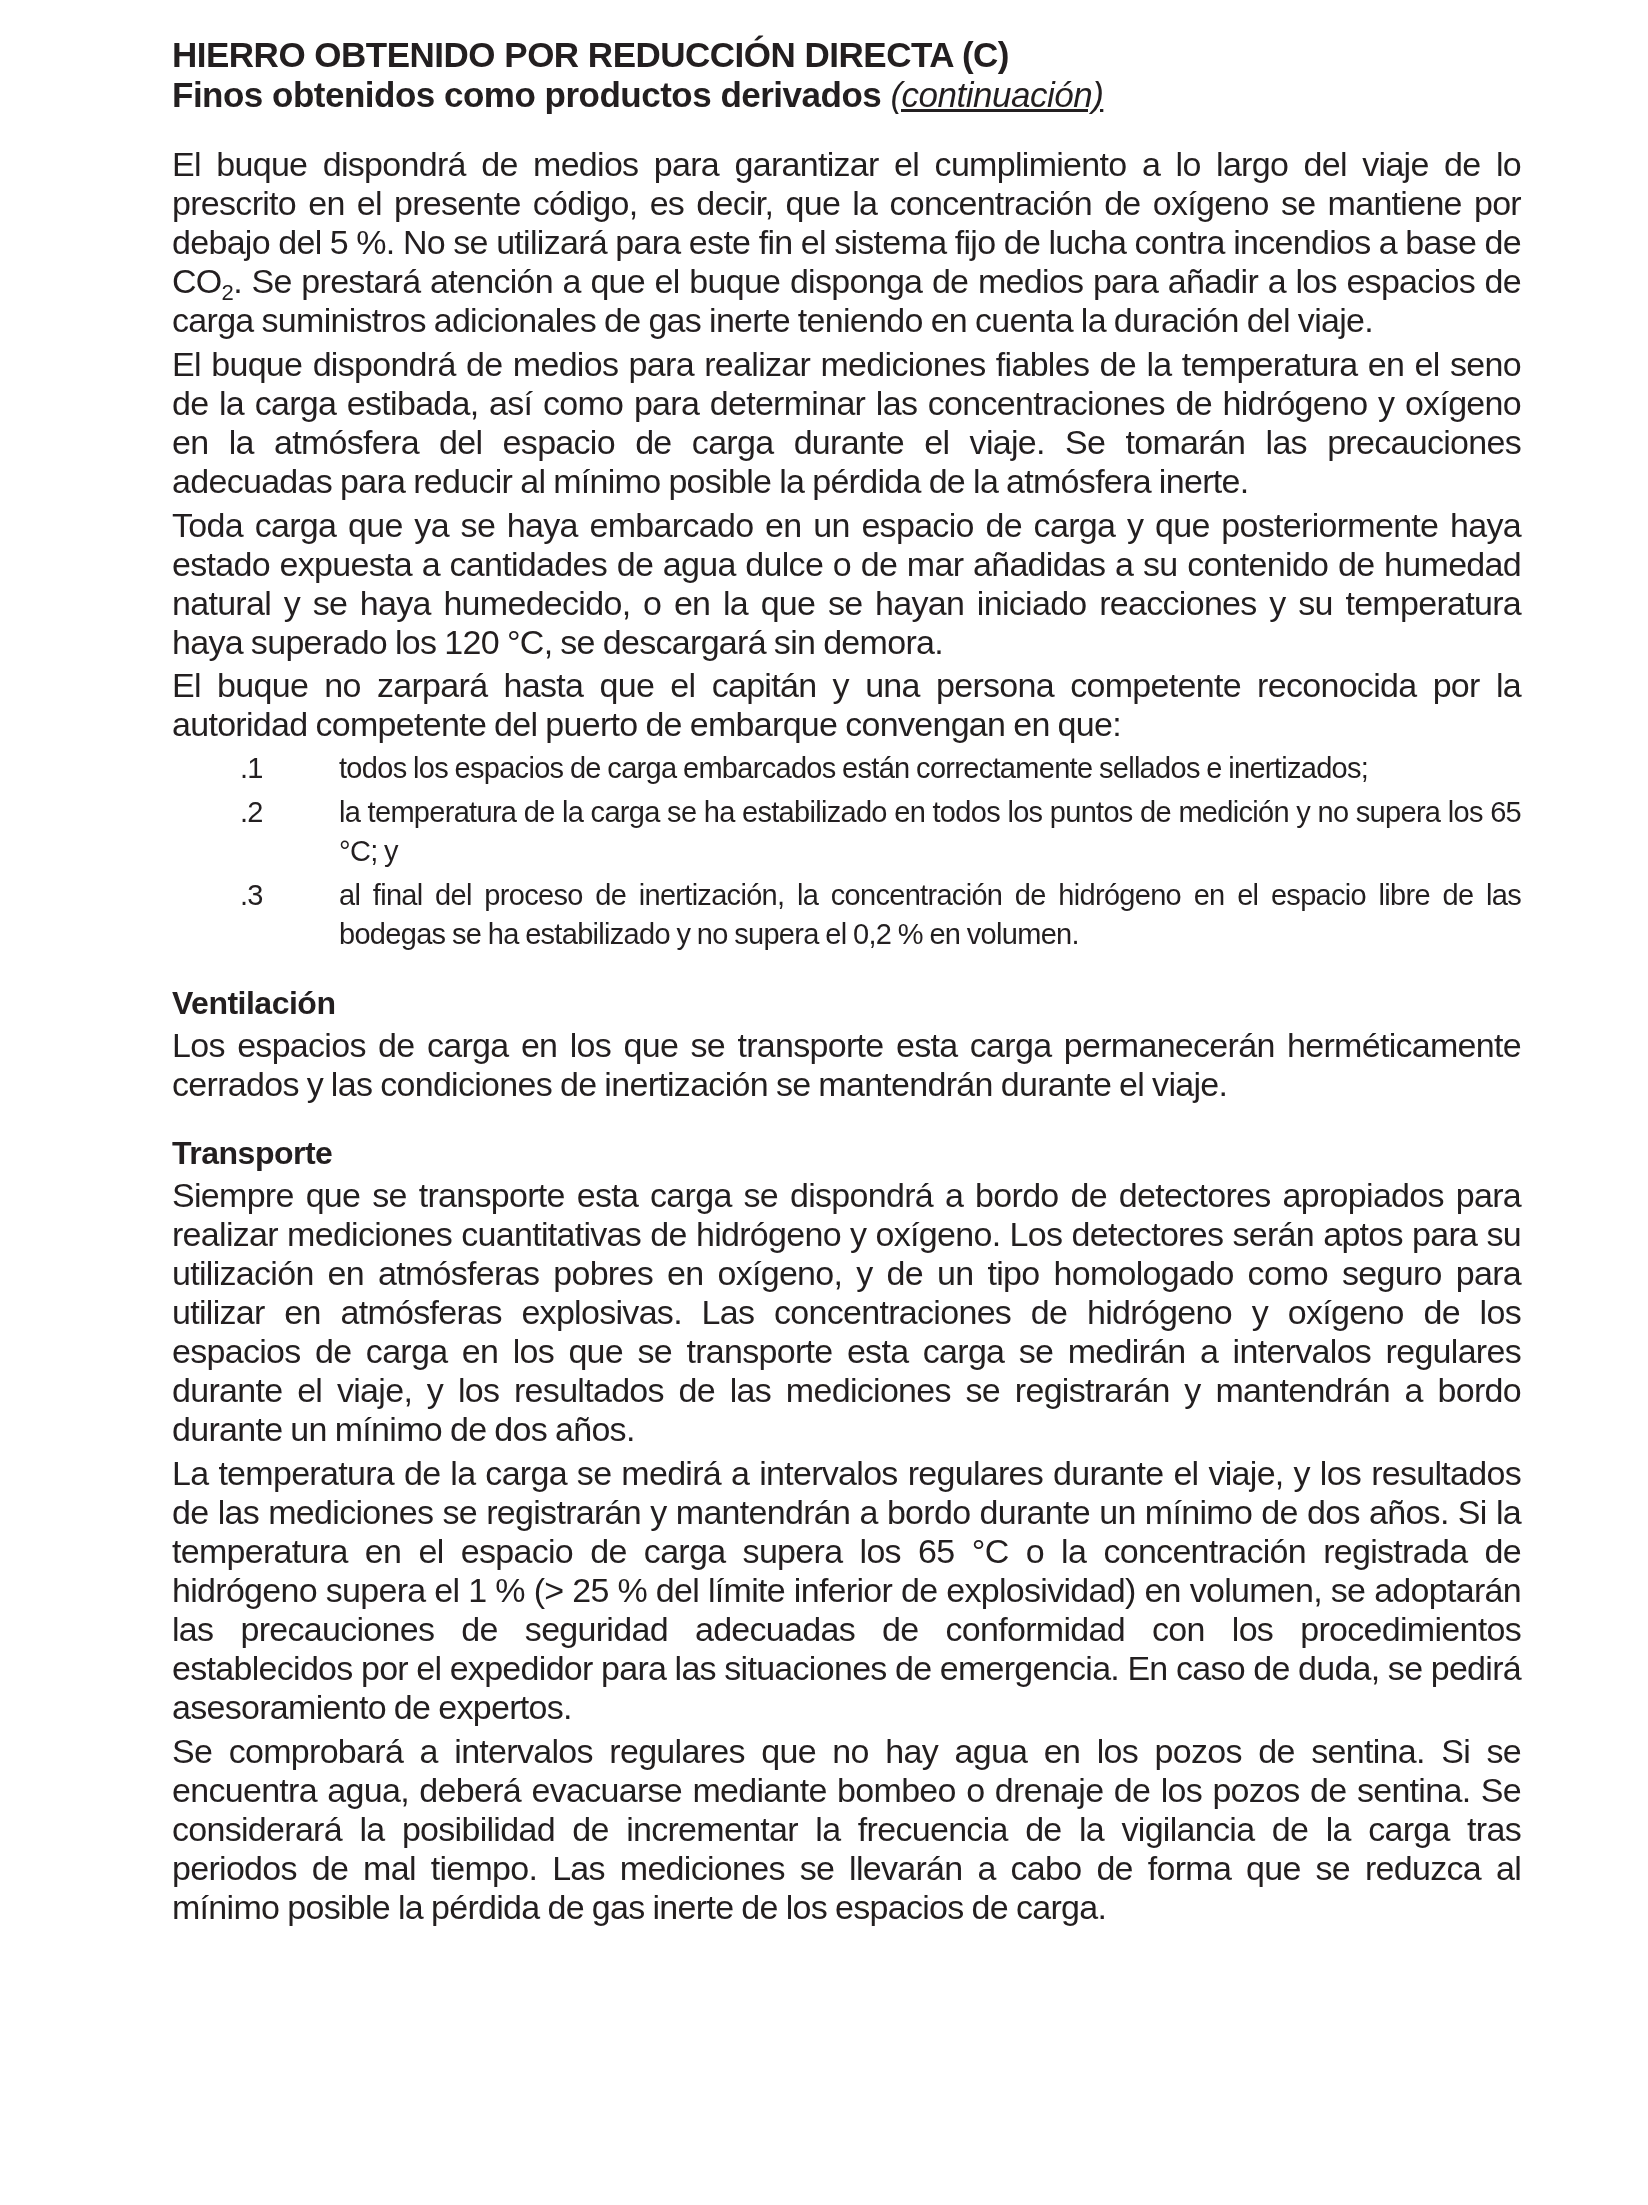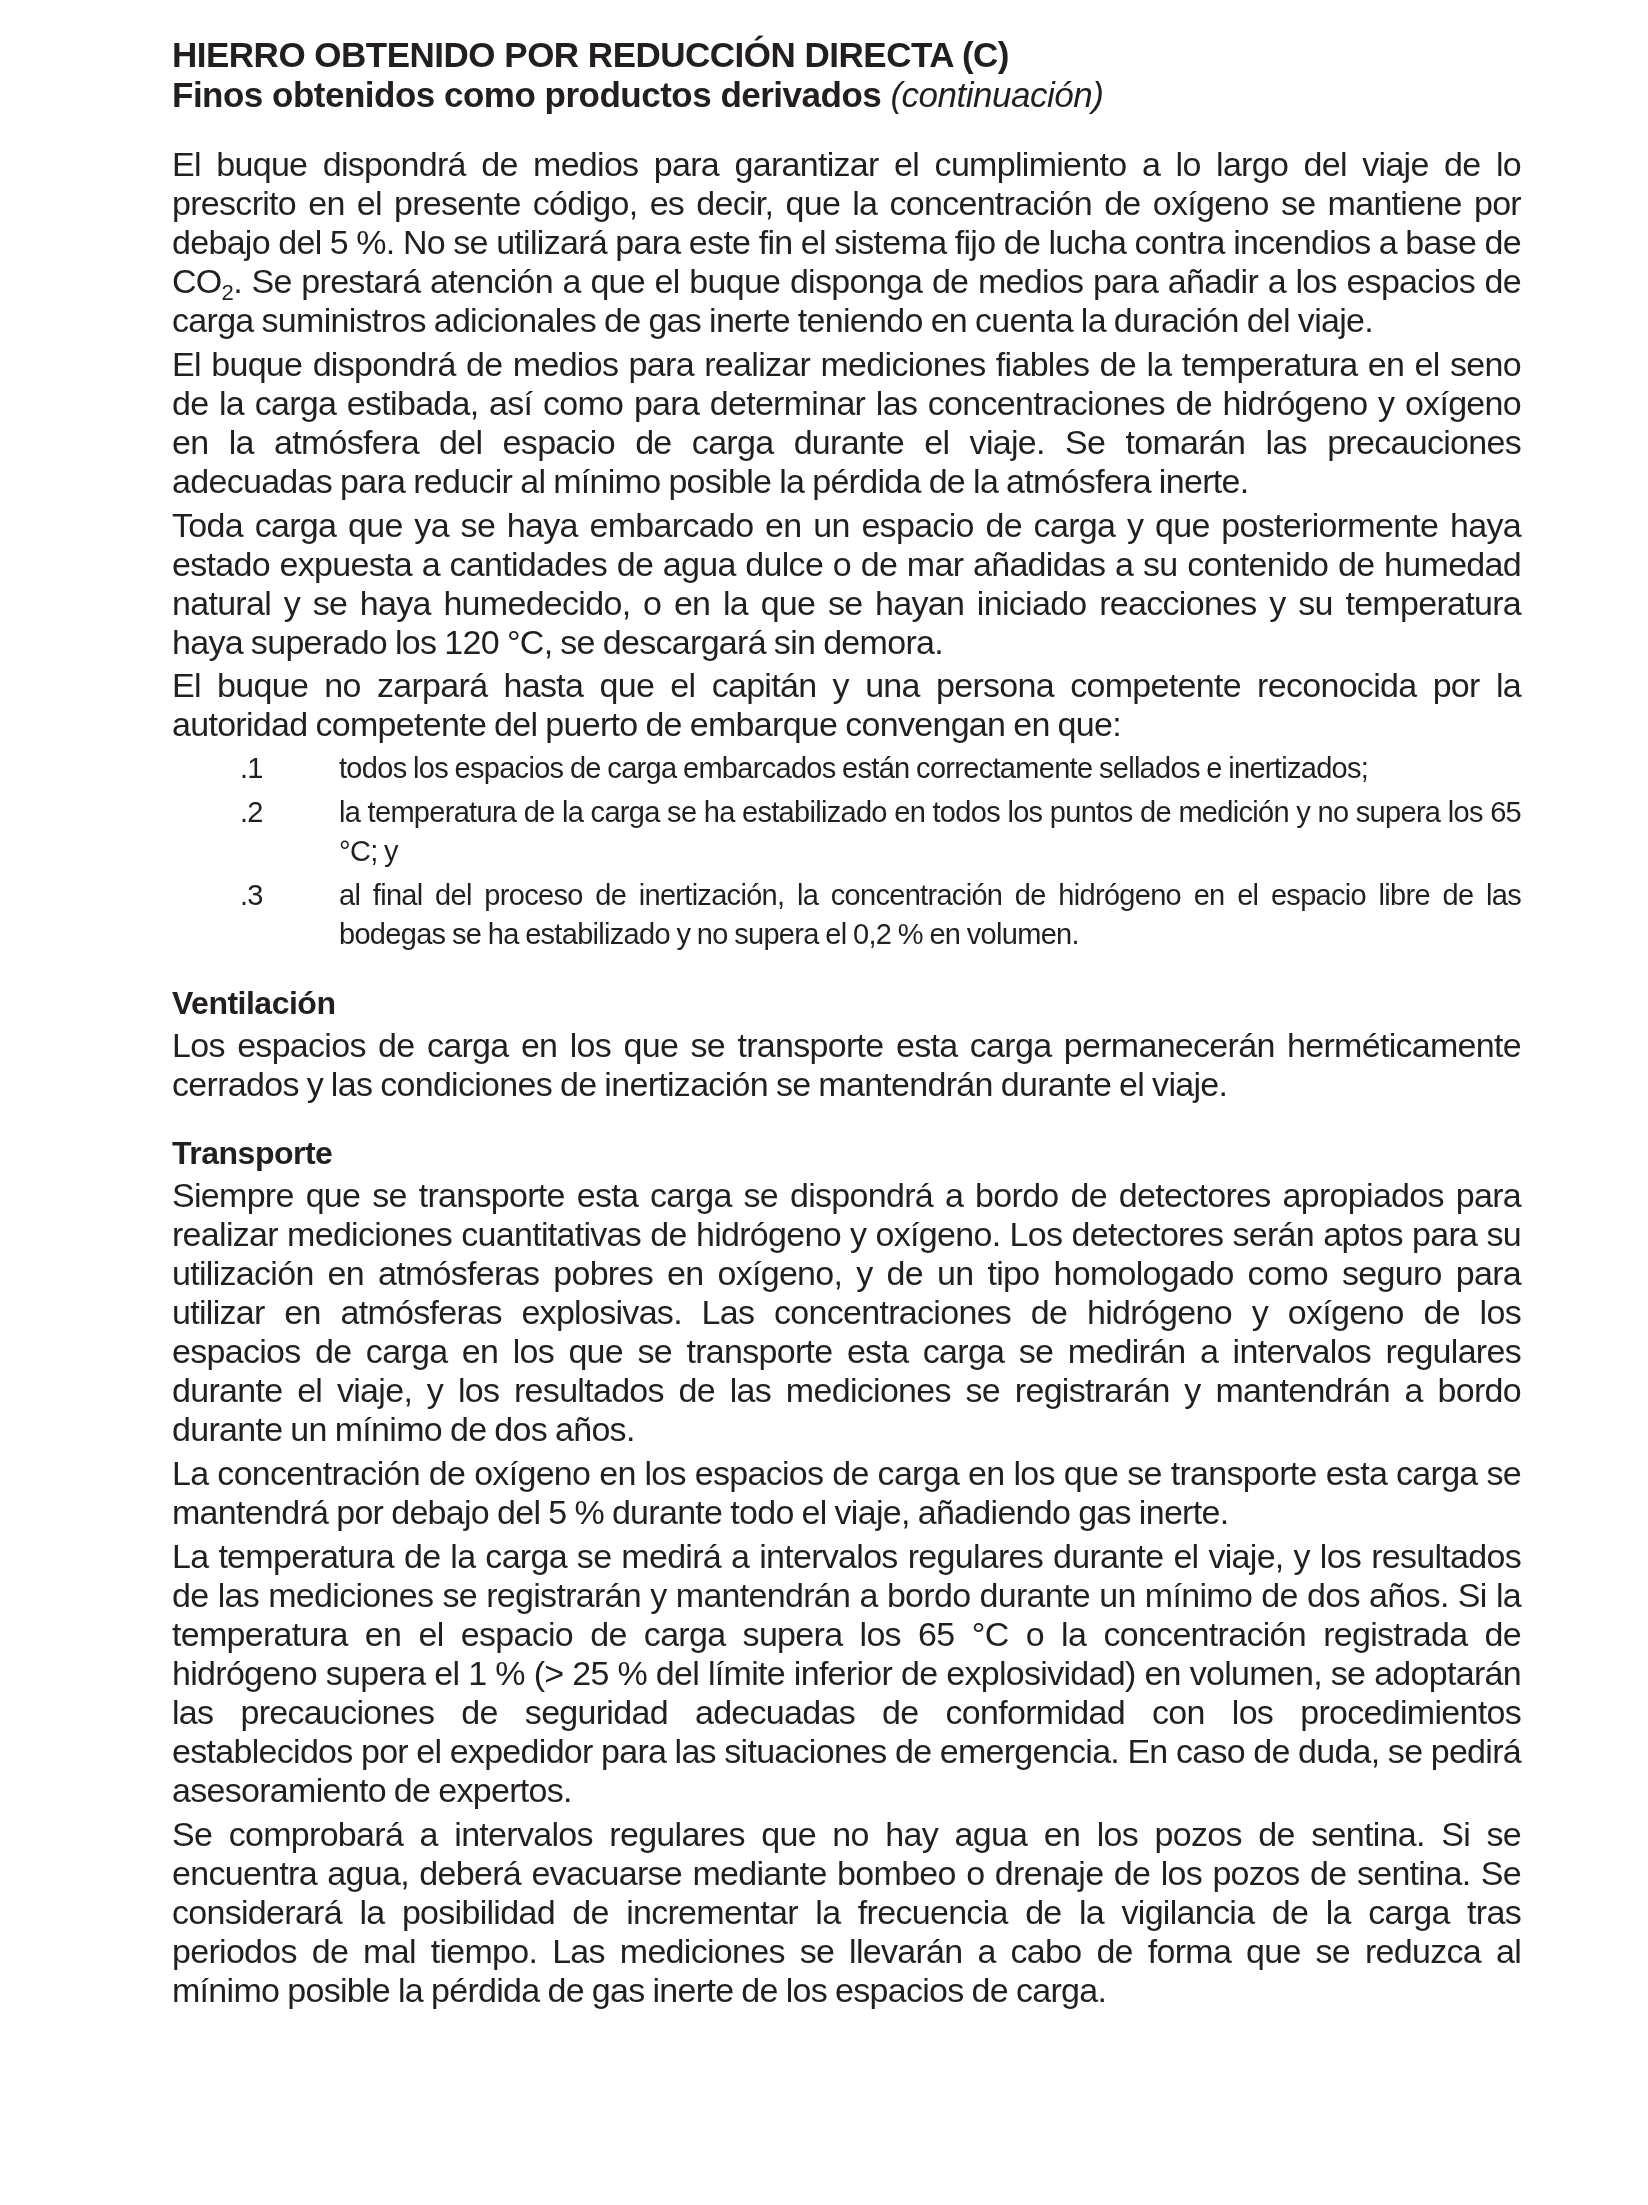--- a/index.html
+++ b/index.html
@@ -29,20 +29,21 @@
     font-size: 35px;
     font-weight: bold;
     line-height: 40px;
     margin: 0 0 30px 0;
     letter-spacing: -0.5px;
     white-space: nowrap;
   }
   .subtitle .cont {
     font-weight: normal;
     font-style: italic;
+    text-decoration: underline;
   }
   p.para {
     font-size: 34px;
     line-height: 39px;
     margin: 0 0 4.8px 0;
     text-align: justify;
     letter-spacing: -0.7px;
     word-spacing: -0.8px;
   }
   .list {
@@ -104,18 +105,17 @@
       <span class="num">.3</span>
       <span class="txt">al final del proceso de inertización, la concentración de hidrógeno en el espacio libre de las bodegas se ha estabilizado y no supera el 0,2 % en volumen.</span>
     </li>
   </ul>
 
   <h3 class="section-heading">Ventilación</h3>
   <p class="para">Los espacios de carga en los que se transporte esta carga permanecerán herméticamente cerrados y las condiciones de inertización se mantendrán durante el viaje.</p>
 
   <h3 class="section-heading">Transporte</h3>
   <p class="para">Siempre que se transporte esta carga se dispondrá a bordo de detectores apropiados para realizar mediciones cuantitativas de hidrógeno y oxígeno. Los detectores serán aptos para su utilización en atmósferas pobres en oxígeno, y de un tipo homologado como seguro para utilizar en atmósferas explosivas. Las concentraciones de hidrógeno y oxígeno de los espacios de carga en los que se transporte esta carga se medirán a intervalos regulares durante el viaje, y los resultados de las mediciones se registrarán y mantendrán a bordo durante un mínimo de dos años.</p>
-  <p class="para">La concentración de oxígeno en los espacios de carga en los que se transporte esta carga se mantendrá por debajo del 5 % durante todo el viaje, añadiendo gas inerte.</p>
   <p class="para">La temperatura de la carga se medirá a intervalos regulares durante el viaje, y los resultados de las mediciones se registrarán y mantendrán a bordo durante un mínimo de dos años. Si la temperatura en el espacio de carga supera los 65 °C o la concentración registrada de hidrógeno supera el 1 % (&gt; 25 % del límite inferior de explosividad) en volumen, se adoptarán las precauciones de seguridad adecuadas de conformidad con los procedimientos establecidos por el expedidor para las situaciones de emergencia. En caso de duda, se pedirá asesoramiento de expertos.</p>
   <p class="para">Se comprobará a intervalos regulares que no hay agua en los pozos de sentina. Si se encuentra agua, deberá evacuarse mediante bombeo o drenaje de los pozos de sentina. Se considerará la posibilidad de incrementar la frecuencia de la vigilancia de la carga tras periodos de mal tiempo. Las mediciones se llevarán a cabo de forma que se reduzca al mínimo posible la pérdida de gas inerte de los espacios de carga.</p>
 
 </div>
 
 
 </body></html>

